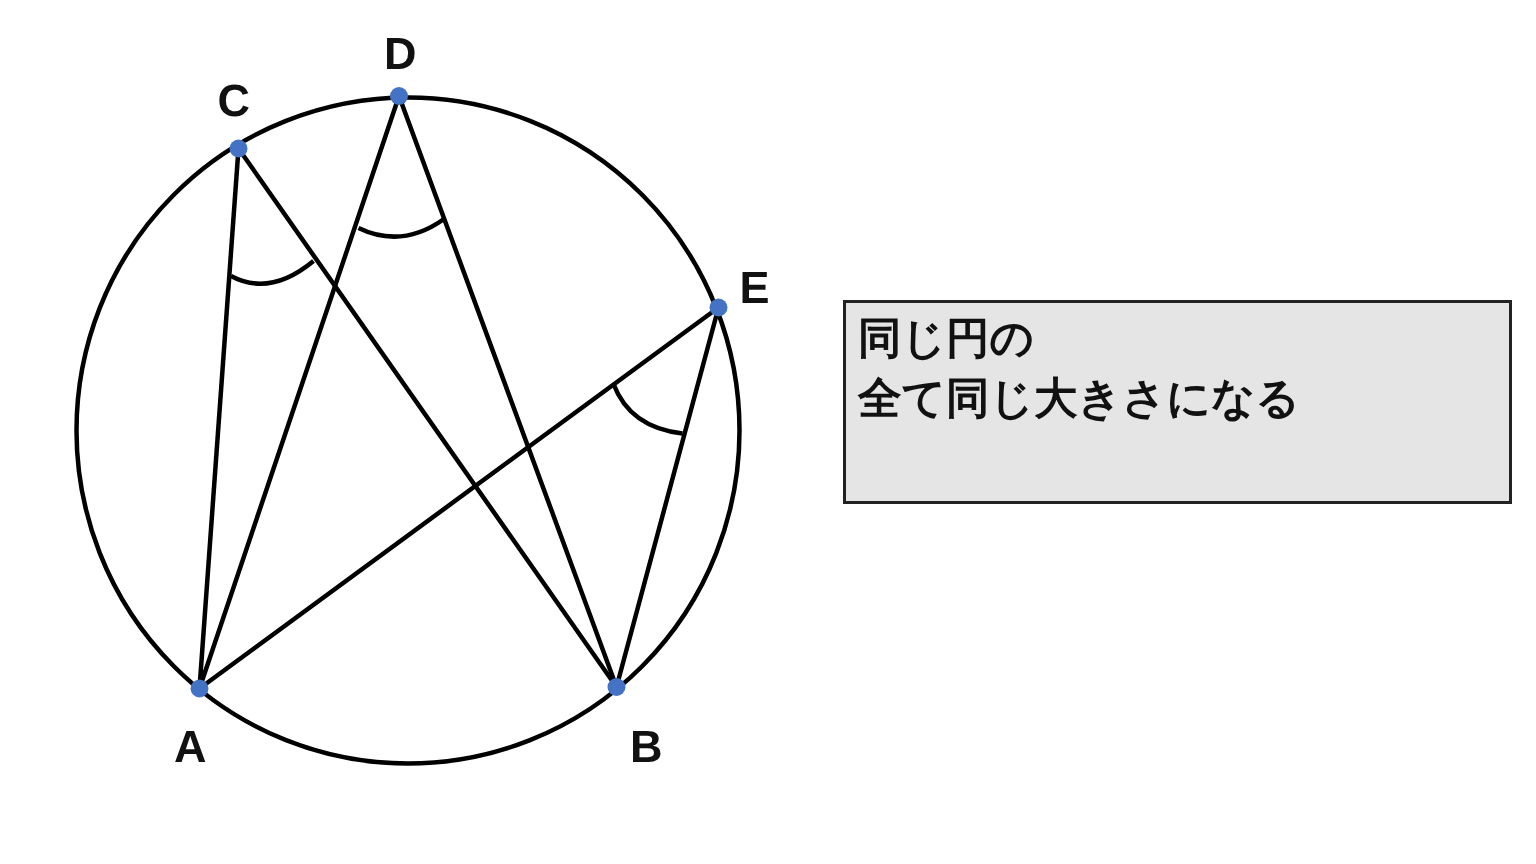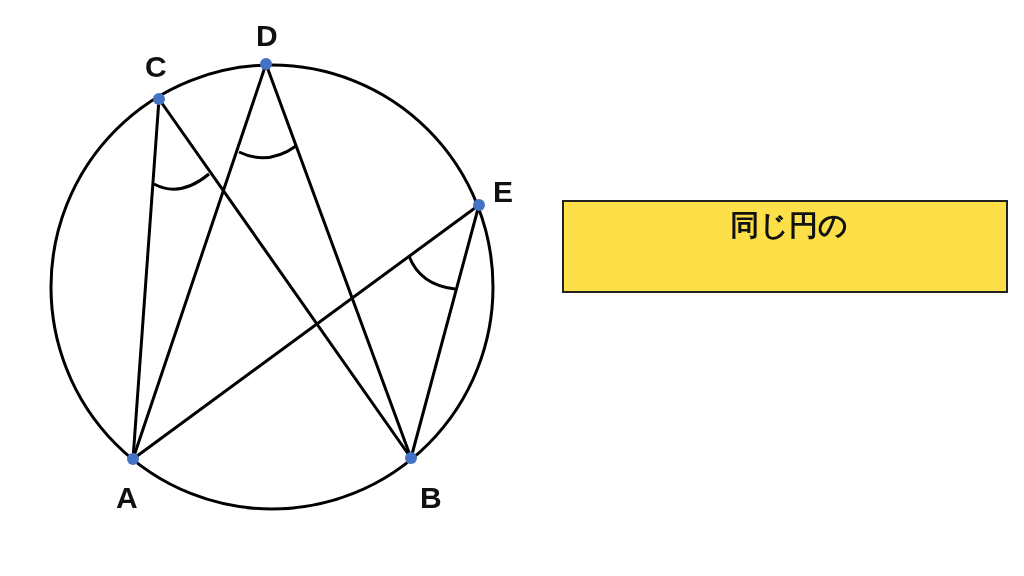--- a/index.html
+++ b/index.html
@@ -1,24 +1,23 @@
 <!DOCTYPE html>
 <html><head>
   <meta charset="utf-8">
   <style>
     html, body { margin: 0; padding: 0; background: #ffffff; }
     body { width: 1024px; height: 576px; position: relative; overflow: hidden;
            font-family: "DejaVu Sans", "Liberation Sans", sans-serif; }
     #figure { position: absolute; left: 0; top: 0; width: 1024px; height: 576px; }
     .pt-label { font-family: "Liberation Sans", "DejaVu Sans", sans-serif; font-weight: bold; font-size: 30px; fill: #111; }
     #note-box {
-      position: absolute; left: 562px; top: 200px; width: 446px; height: 93px;
-      box-sizing: border-box; border: 2px solid #222; background: #fde047;
+      position: absolute; left: 562px; top: 200px; width: 446px; height: 136px;
+      box-sizing: border-box; border: 2px solid #222; background: #e5e5e5;
       padding: 3px 0 0 8px;
-      text-align: center;
     }
     .note-line { font-family: "DejaVu Sans", sans-serif; font-weight: bold; font-size: 29px;
                  line-height: 40px; color: #111; white-space: nowrap; letter-spacing: 0px; }
   </style>
 </head>
 <body>
 
 <svg id="figure" xmlns="http://www.w3.org/2000/svg" width="1024" height="576" viewBox="0 0 1024 576">
   <ellipse cx="272" cy="287" rx="221" ry="222" fill="none" stroke="#000" stroke-width="3"></ellipse>
 
@@ -47,13 +46,14 @@
 
   <text class="pt-label" x="116" y="508">A</text>
   <text class="pt-label" x="420" y="508">B</text>
   <text class="pt-label" x="145" y="77">C</text>
   <text class="pt-label" x="256" y="46">D</text>
   <text class="pt-label" x="493" y="202">E</text>
 </svg>
 
 <div id="note-box">
   <div class="note-line">同じ円の</div>
+  <div class="note-line">全て同じ大きさになる</div>
 </div>
 
 </body></html>

